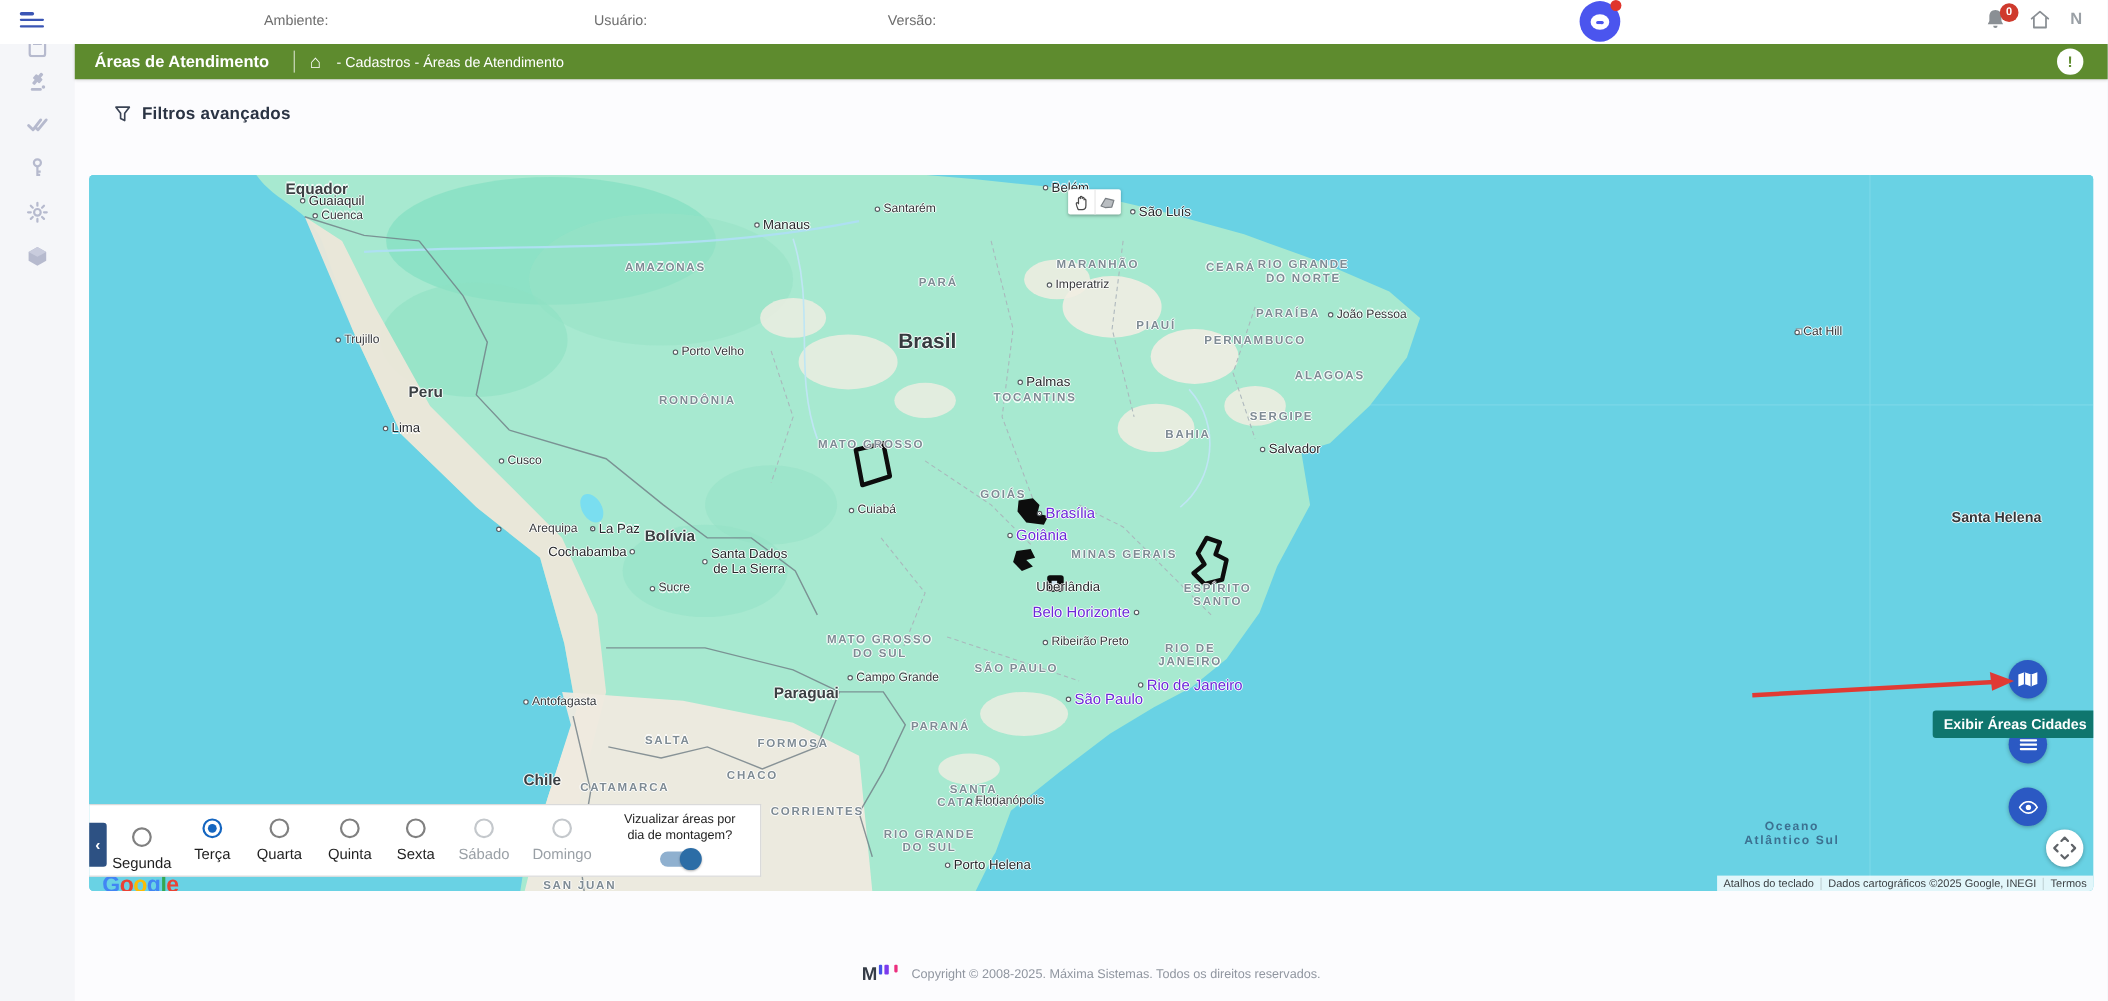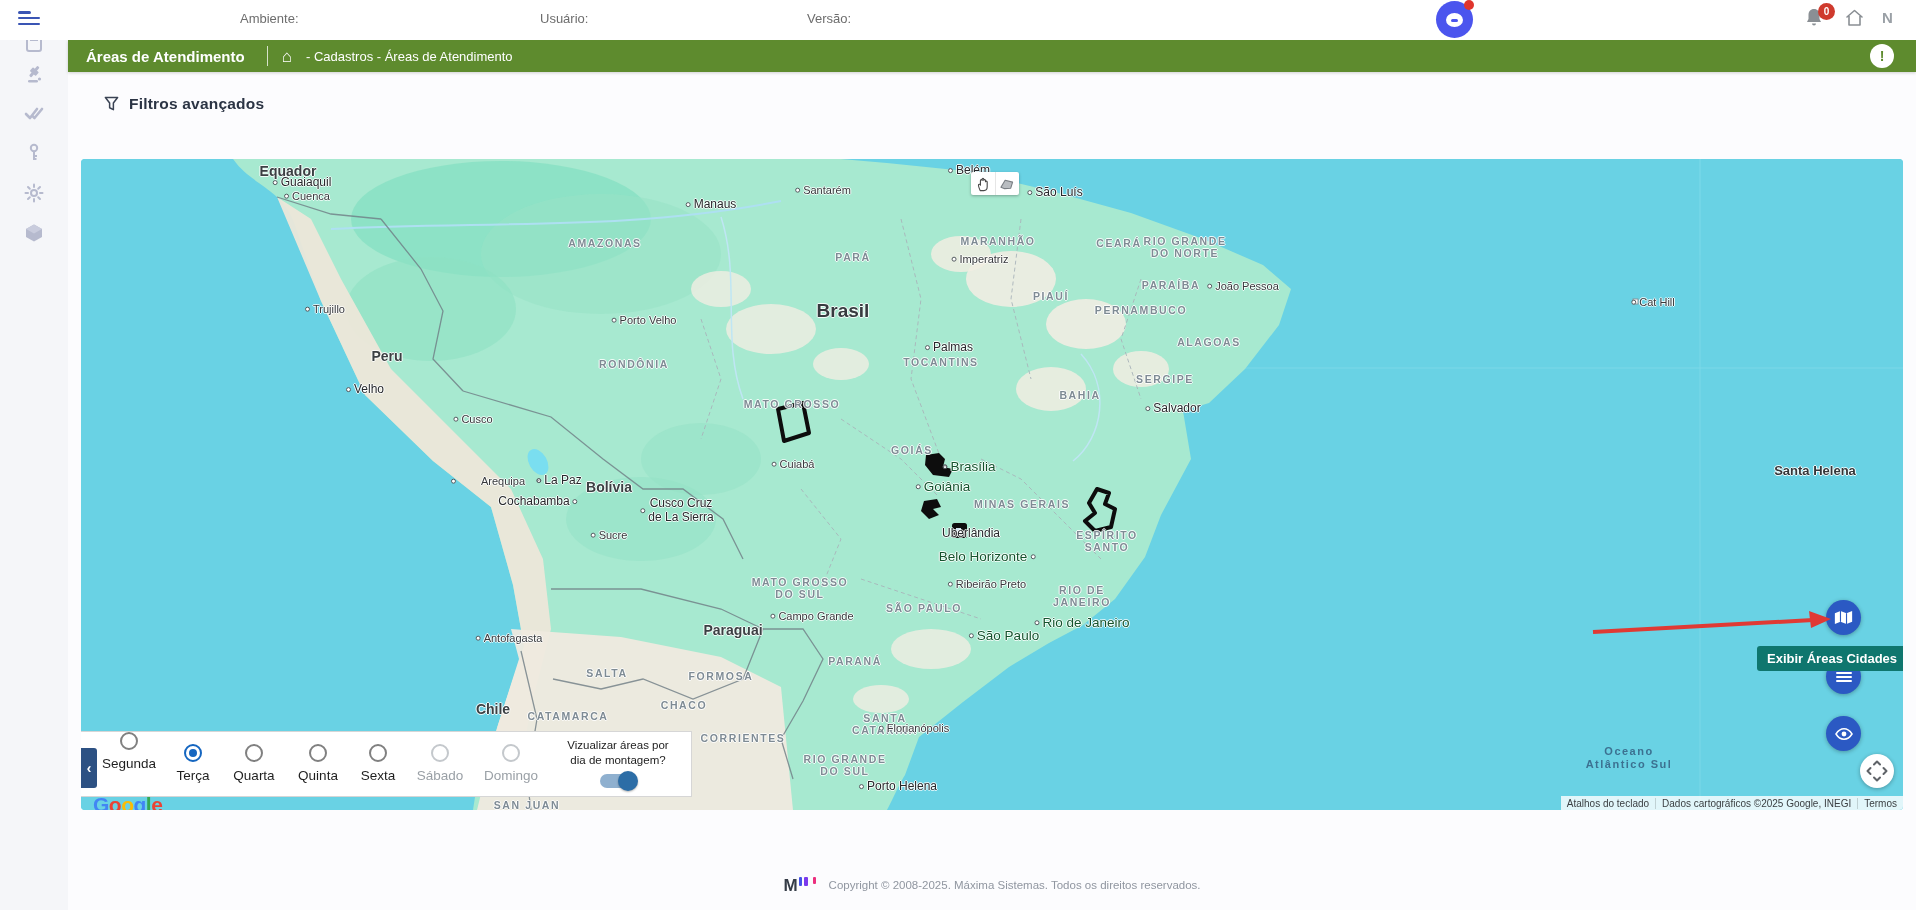--- a/index.html
+++ b/index.html
@@ -54,21 +54,21 @@
   .mlabel{position:absolute;transform:translate(-50%,-50%);display:flex;align-items:center;gap:3px;z-index:3;
     text-shadow:-1px 0 0 rgba(255,255,255,.85),1px 0 0 rgba(255,255,255,.85),0 -1px 0 rgba(255,255,255,.85),0 1px 0 rgba(255,255,255,.85)}
   .mlabel b{font-weight:inherit;white-space:pre-line;text-align:center;line-height:1.15}
   .mlabel .dot{width:5px;height:5px;border:1.4px solid #545b60;background:#fff;border-radius:50%;flex:none}
   .mlabel .dot.cap{background:#545b60;box-shadow:inset 0 0 0 1px #fff}
   .country-lg{font-size:19px;font-weight:700;color:#363b3f}
   .country{font-size:14px;font-weight:700;color:#3b4043}
   .state{font-size:10.5px;font-weight:600;color:#7e8b94;letter-spacing:1.6px}
   .city{font-size:12px;color:#27292c;font-weight:500}
   .city-sm{font-size:11px;color:#37393c;font-weight:400}
-  .city-lg{font-size:13.5px;color:#14532d;font-weight:500}
+  .city-lg{font-size:13.5px;color:#6d28d9;font-weight:500}
   .city-bold{font-size:13px;color:#333639;font-weight:700}
   .ocean{font-size:11px;color:#3c7191;letter-spacing:1.5px;font-weight:600;text-shadow:none}
 
   .draw-tools{position:absolute;left:890px;top:13px;width:48px;height:23px;background:#fff;border-radius:2px;
     box-shadow:0 1px 3px rgba(0,0,0,.3);display:flex;z-index:6}
   .draw-tools .cell{flex:1;display:flex;align-items:center;justify-content:center}
   .draw-tools .cell+.cell{border-left:1px solid #e6e6e6}
 
   .map-round-btn{position:absolute;width:35px;height:35px;border-radius:50%;background:#2b59c3;z-index:7;
     display:flex;align-items:center;justify-content:center;box-shadow:0 1px 4px rgba(0,0,0,.3)}
@@ -371,21 +371,21 @@
         <b>TOCANTINS</b>
       </span>
       <span class="mlabel state" style="left: 1128px; top: 183px;">
         <b>ALAGOAS</b>
       </span>
       <span class="mlabel country" style="left: 306px; top: 197px;">
         <b>Peru</b>
       </span>
       <span class="mlabel city" style="left: 284px; top: 231px;">
         <i class="dot"></i>
-        <b>Velho</b>
+        <b>Lima</b>
       </span>
       <span class="mlabel state" style="left: 1084px; top: 220px;">
         <b>SERGIPE</b>
       </span>
       <span class="mlabel state" style="left: 999px; top: 236px;">
         <b>BAHIA</b>
       </span>
       <span class="mlabel city" style="left: 1092px; top: 250px;">
         <i class="dot"></i>
         <b>Salvador</b>
@@ -422,21 +422,21 @@
       </span>
       <span class="mlabel country" style="left: 528px; top: 328px;">
         <b>Bolívia</b>
       </span>
       <span class="mlabel city" style="left: 457px; top: 343px;">
         <b>Cochabamba</b>
         <i class="dot"></i>
       </span>
       <span class="mlabel city" style="left: 596px; top: 352px;">
         <i class="dot"></i>
-        <b>Cusco Cruz
+        <b>Santa Dados
 de La Sierra</b>
       </span>
       <span class="mlabel state" style="left: 941px; top: 345px;">
         <b>MINAS GERAIS</b>
       </span>
       <span class="mlabel city-sm" style="left: 528px; top: 376px;">
         <i class="dot"></i>
         <b>Sucre</b>
       </span>
       <span class="mlabel city" style="left: 890px; top: 375px;">
@@ -582,21 +582,21 @@
   <div class="tooltip">Exibir Áreas Cidades</div>
 
   <svg class="red-arrow" width="270" height="50" viewBox="0 0 270 50">
     <line x1="12" y1="33" x2="232" y2="21" stroke="#e03a34" stroke-width="4"></line>
     <polygon points="250,20 228,12 230,29" fill="#e03a34"></polygon>
   </svg>
 
   <div class="day-panel">
     <div class="collapse-btn">‹</div>
     <div>
-        <div class="day" style="left: 48px; top: 0; text-align: center;"><span class="radio"></span><span class="day-label">Segunda</span></div>
+        <div class="day" style="left: 48px; top: 20px; text-align: center;"><span class="radio"></span><span class="day-label">Segunda</span></div>
         <div class="day sel" style="left: 112px; top: 12px;"><span class="radio"></span><span class="day-label">Terça</span></div>
         <div class="day" style="left: 173px; top: 12px;"><span class="radio"></span><span class="day-label">Quarta</span></div>
         <div class="day" style="left: 237px; top: 12px;"><span class="radio"></span><span class="day-label">Quinta</span></div>
         <div class="day" style="left: 297px; top: 12px;"><span class="radio"></span><span class="day-label">Sexta</span></div>
         <div class="day dis" style="left: 359px; top: 12px;"><span class="radio"></span><span class="day-label">Sábado</span></div>
         <div class="day dis" style="left: 430px; top: 12px;"><span class="radio"></span><span class="day-label">Domingo</span></div>
       </div>
     <div class="toggle-block">
       <div class="toggle-text">Vizualizar áreas por</div>
       <div class="toggle-text">dia de montagem?</div>

